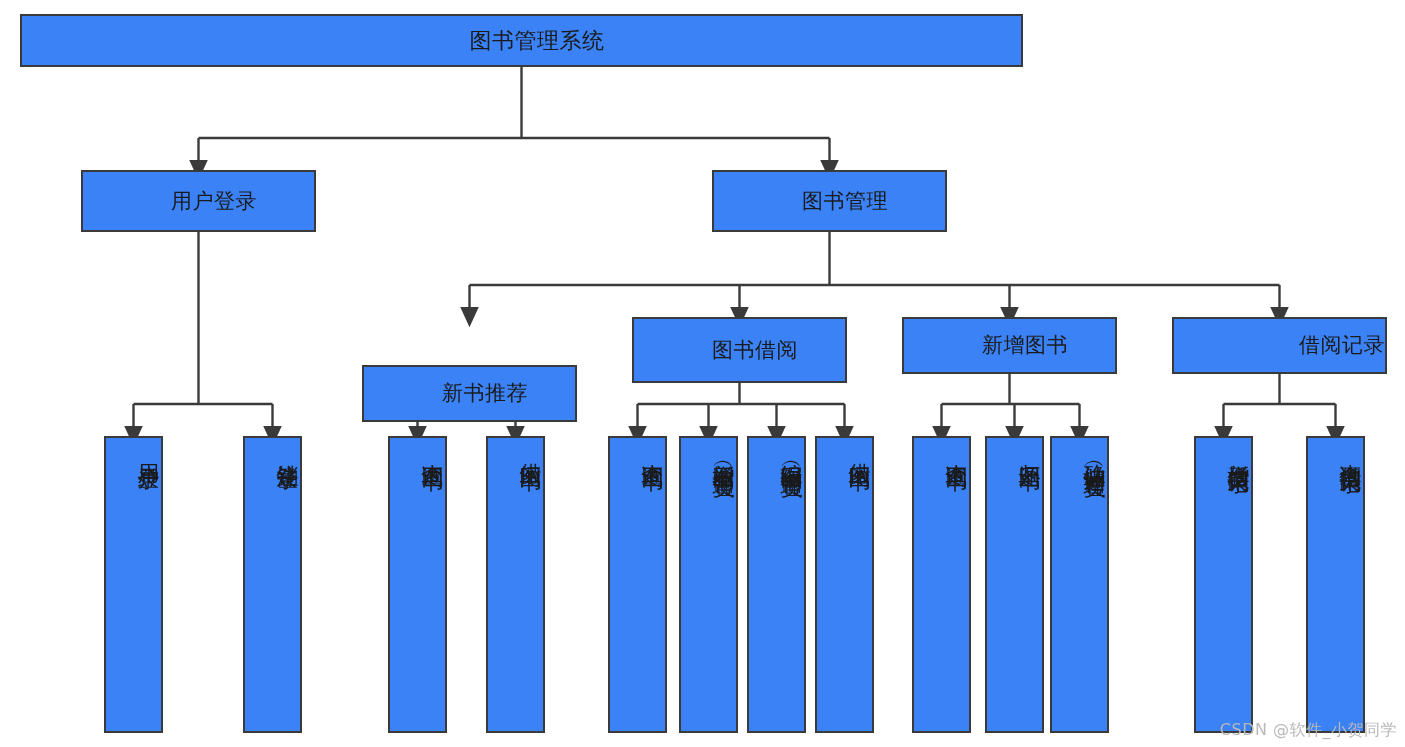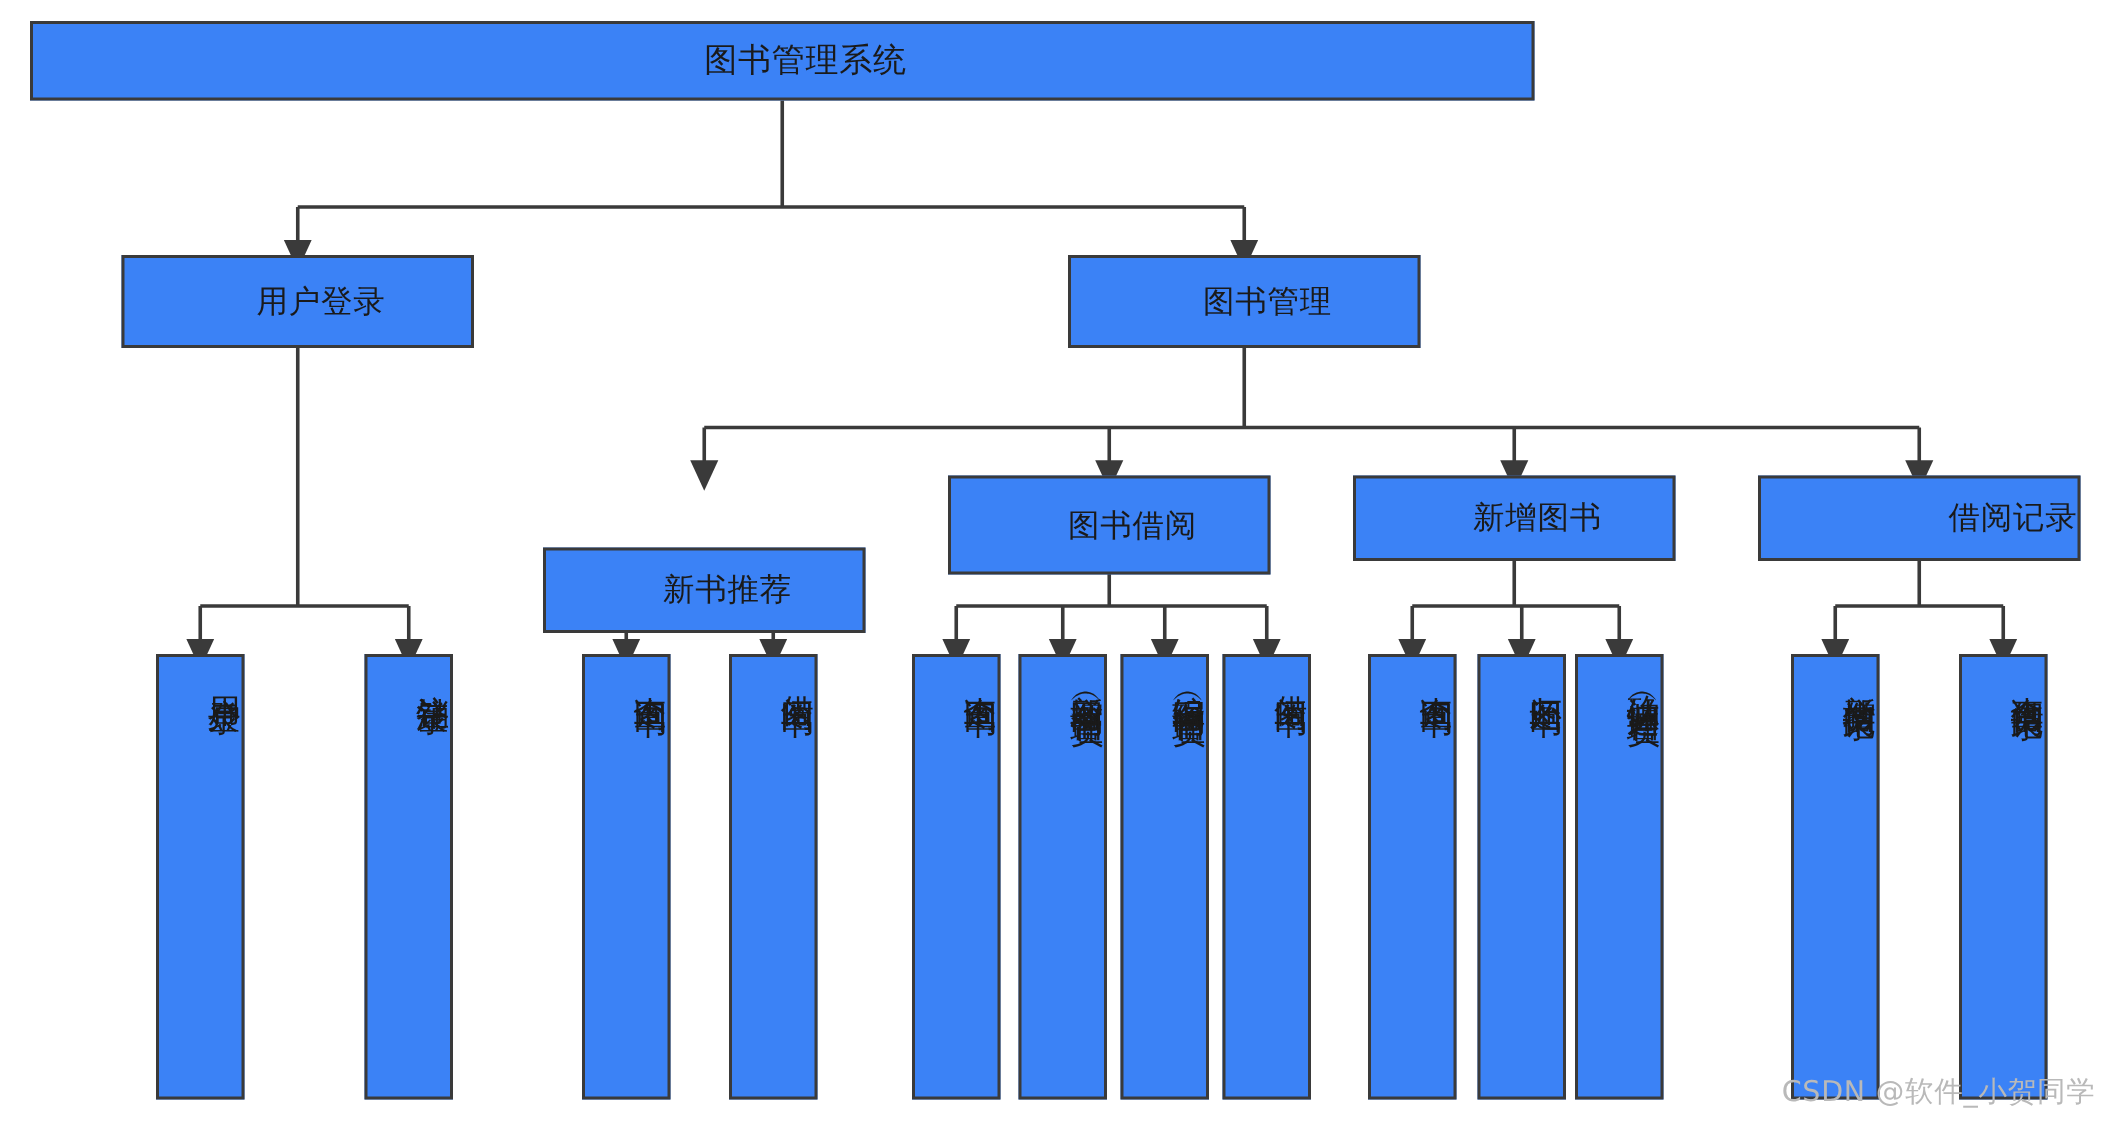--- a/index.html
+++ b/index.html
@@ -61,21 +61,21 @@
     writing-mode: vertical-rl;
     text-orientation: upright;
     font-size: 22px;
     line-height: 1.05;
     letter-spacing: 2px;
   }
   .watermark {
     position: absolute;
     right: 8px;
     bottom: 6px;
-    font-size: 19px;
+    font-size: 16px;
     color: #b9b9b9;
     letter-spacing: 0.5px;
     user-select: none;
     margin-top: 26px;
   }
 </style>
 </head>
 <body>
 
 <div id="canvas">

